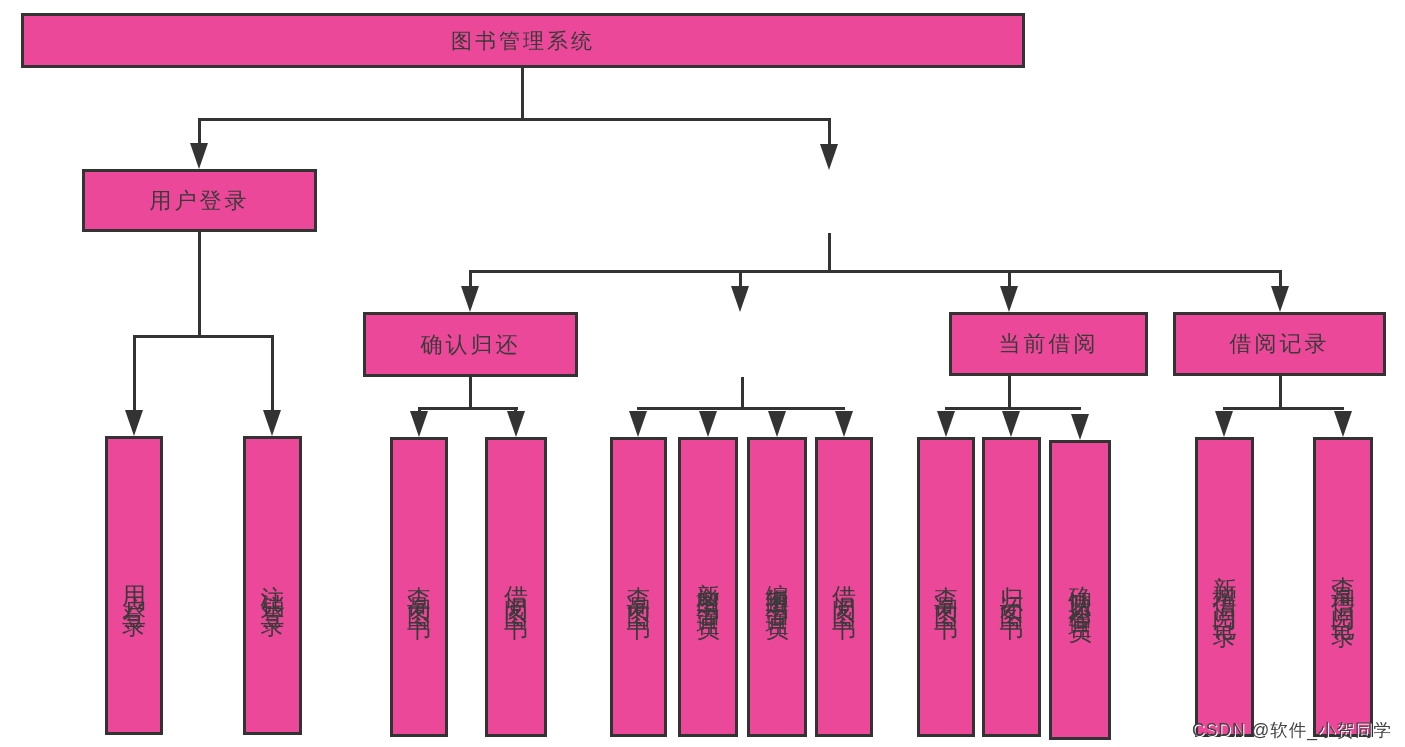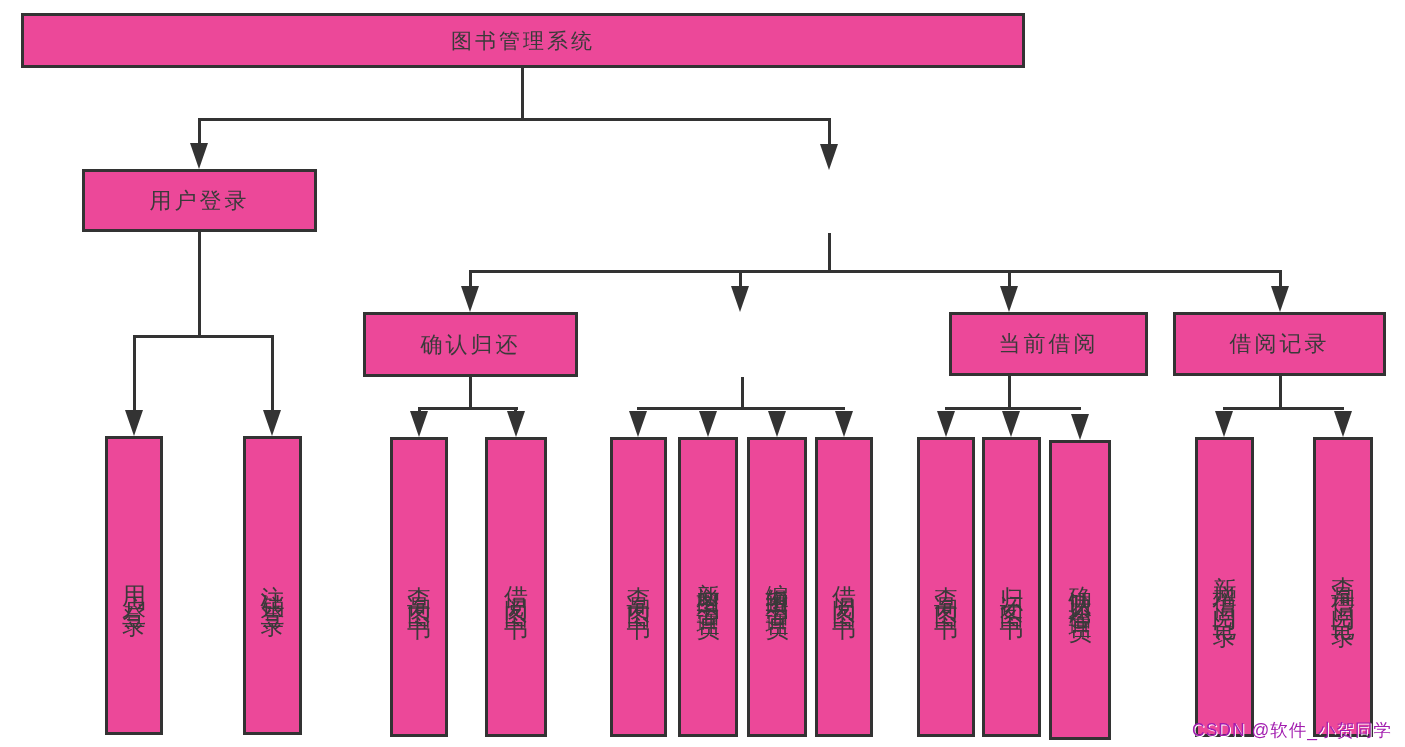--- a/index.html
+++ b/index.html
@@ -43,21 +43,21 @@
     position:absolute;width:0;height:0;
     border-left:9px solid transparent;
     border-right:9px solid transparent;
     border-top:26px solid #333333;
   }
   .watermark{
     position:absolute;
     top:718px;right:13px;
     font-size:17.5px;
     letter-spacing:1px;
-    color:#a21caf;
+    color:#404040;
     text-shadow:1px 1px 0 #ffffff;
     white-space:nowrap;
   }
 </style>
 </head>
 <body>
 
 <div class="canvas">
 
   <div class="box h root" style="left:21px;top:13px;width:1004px;height:55px;">

